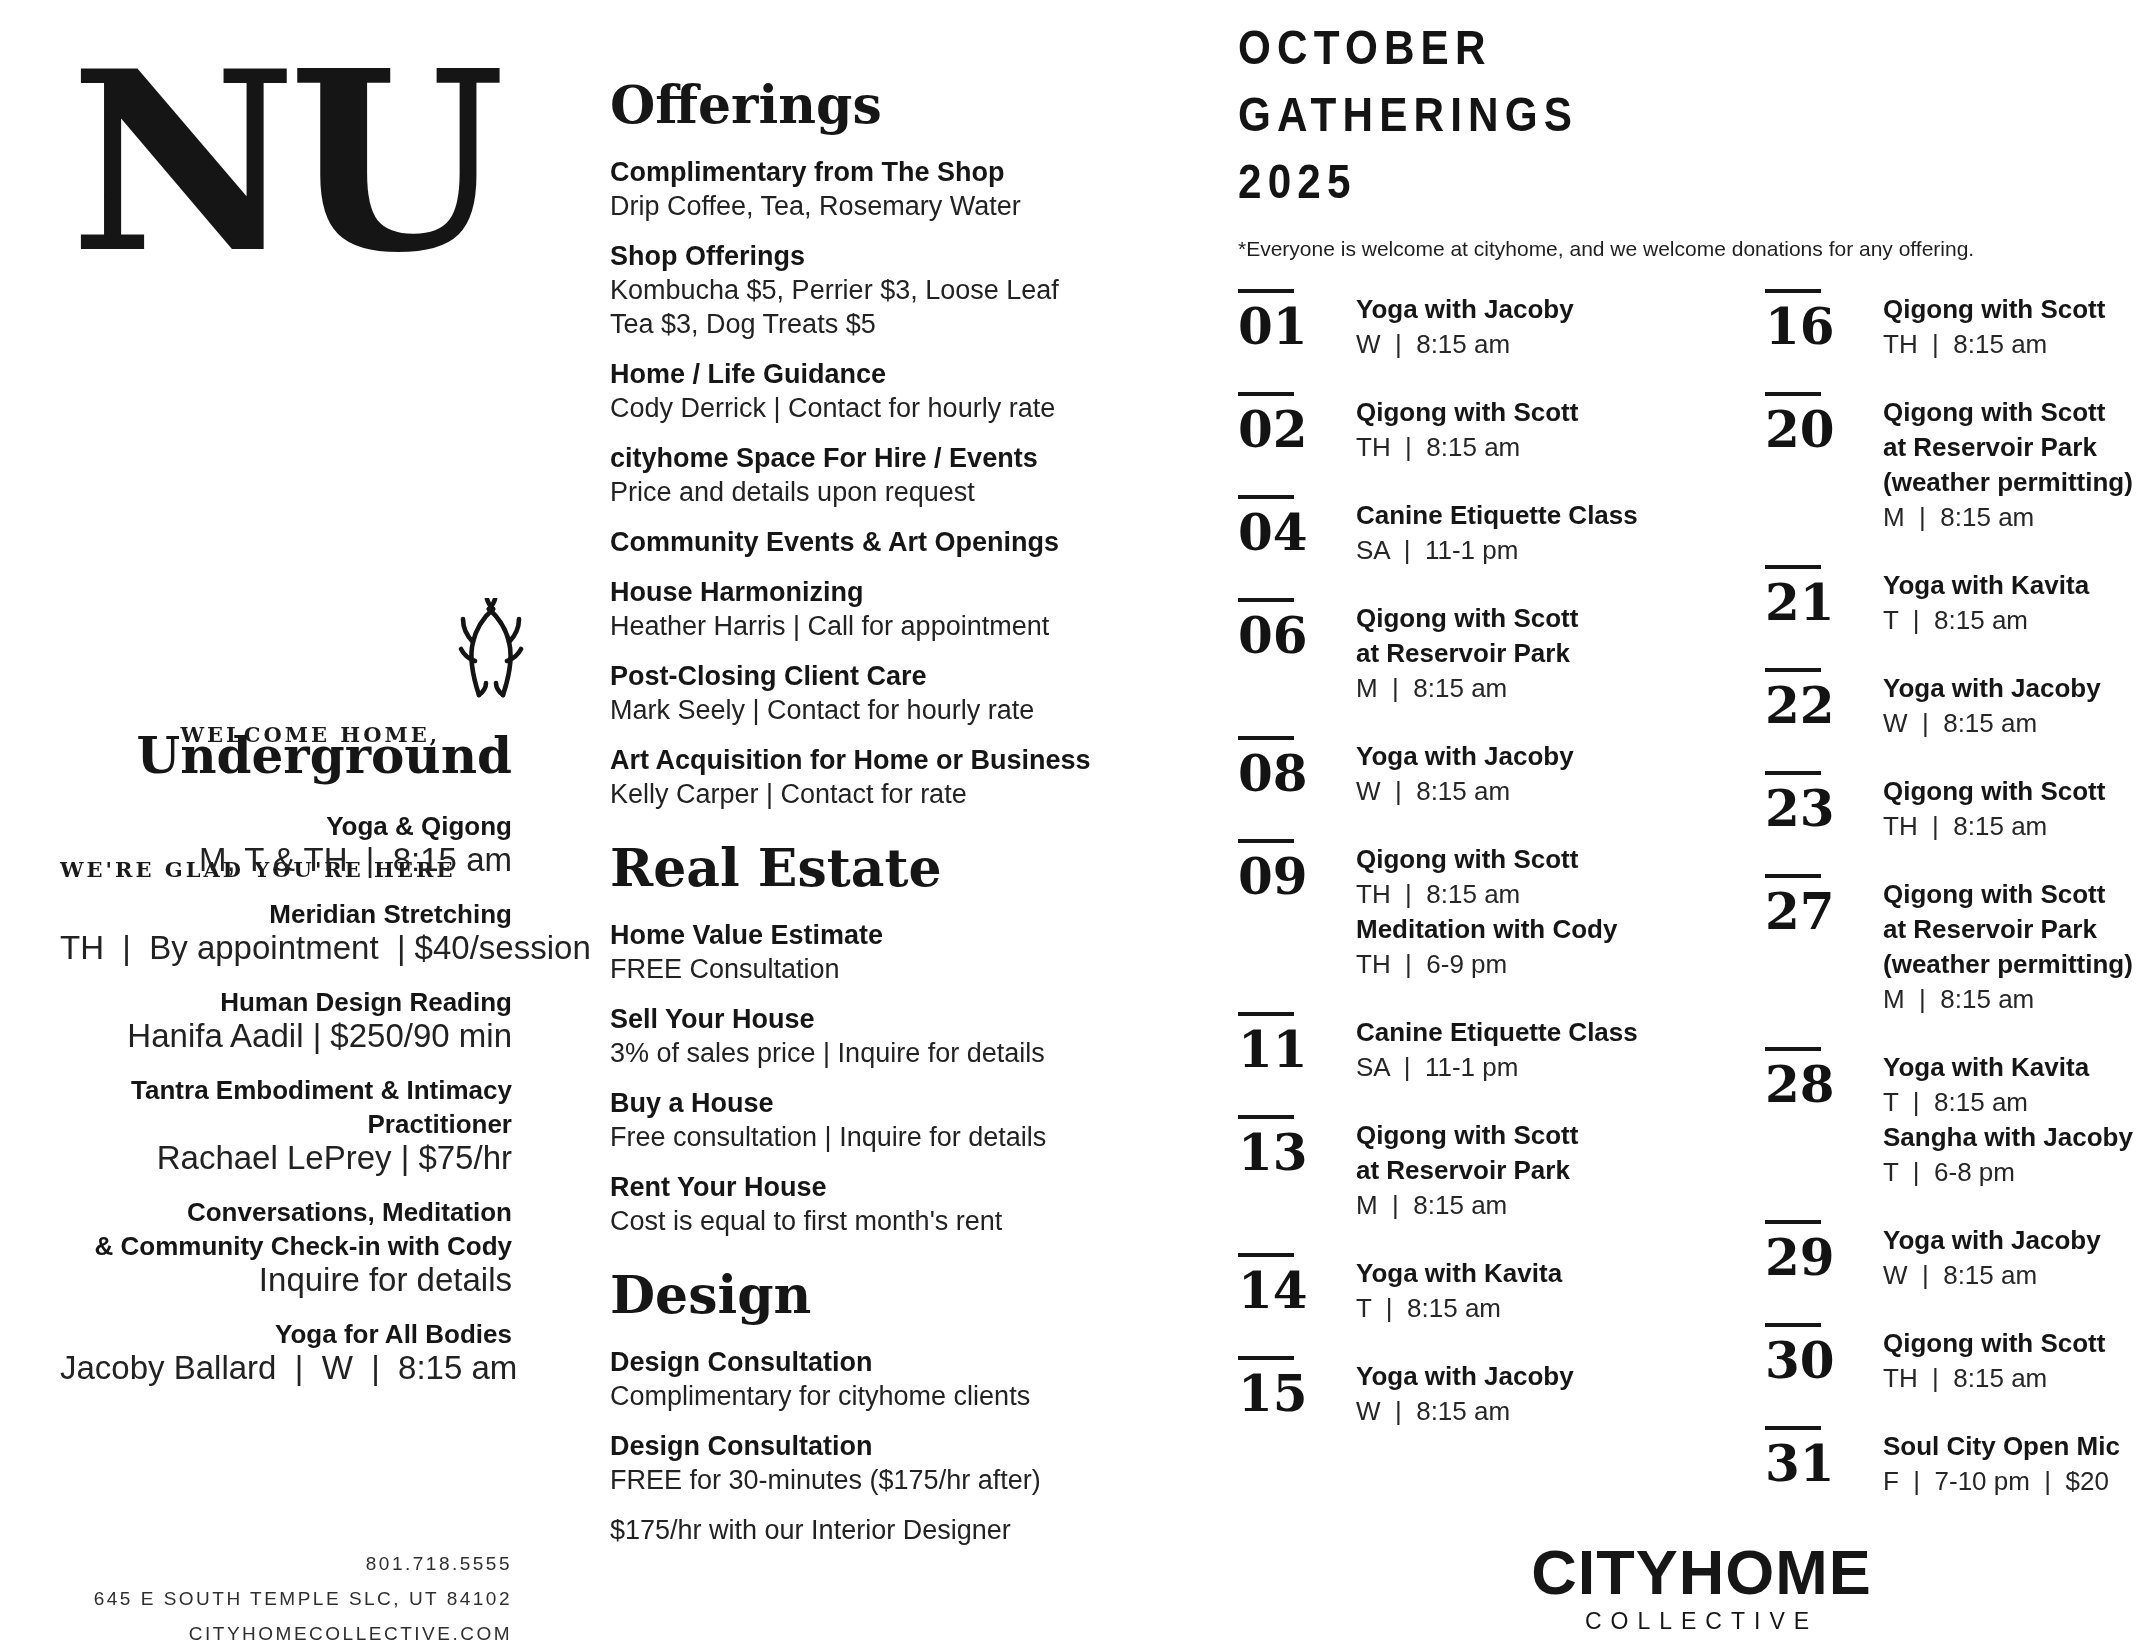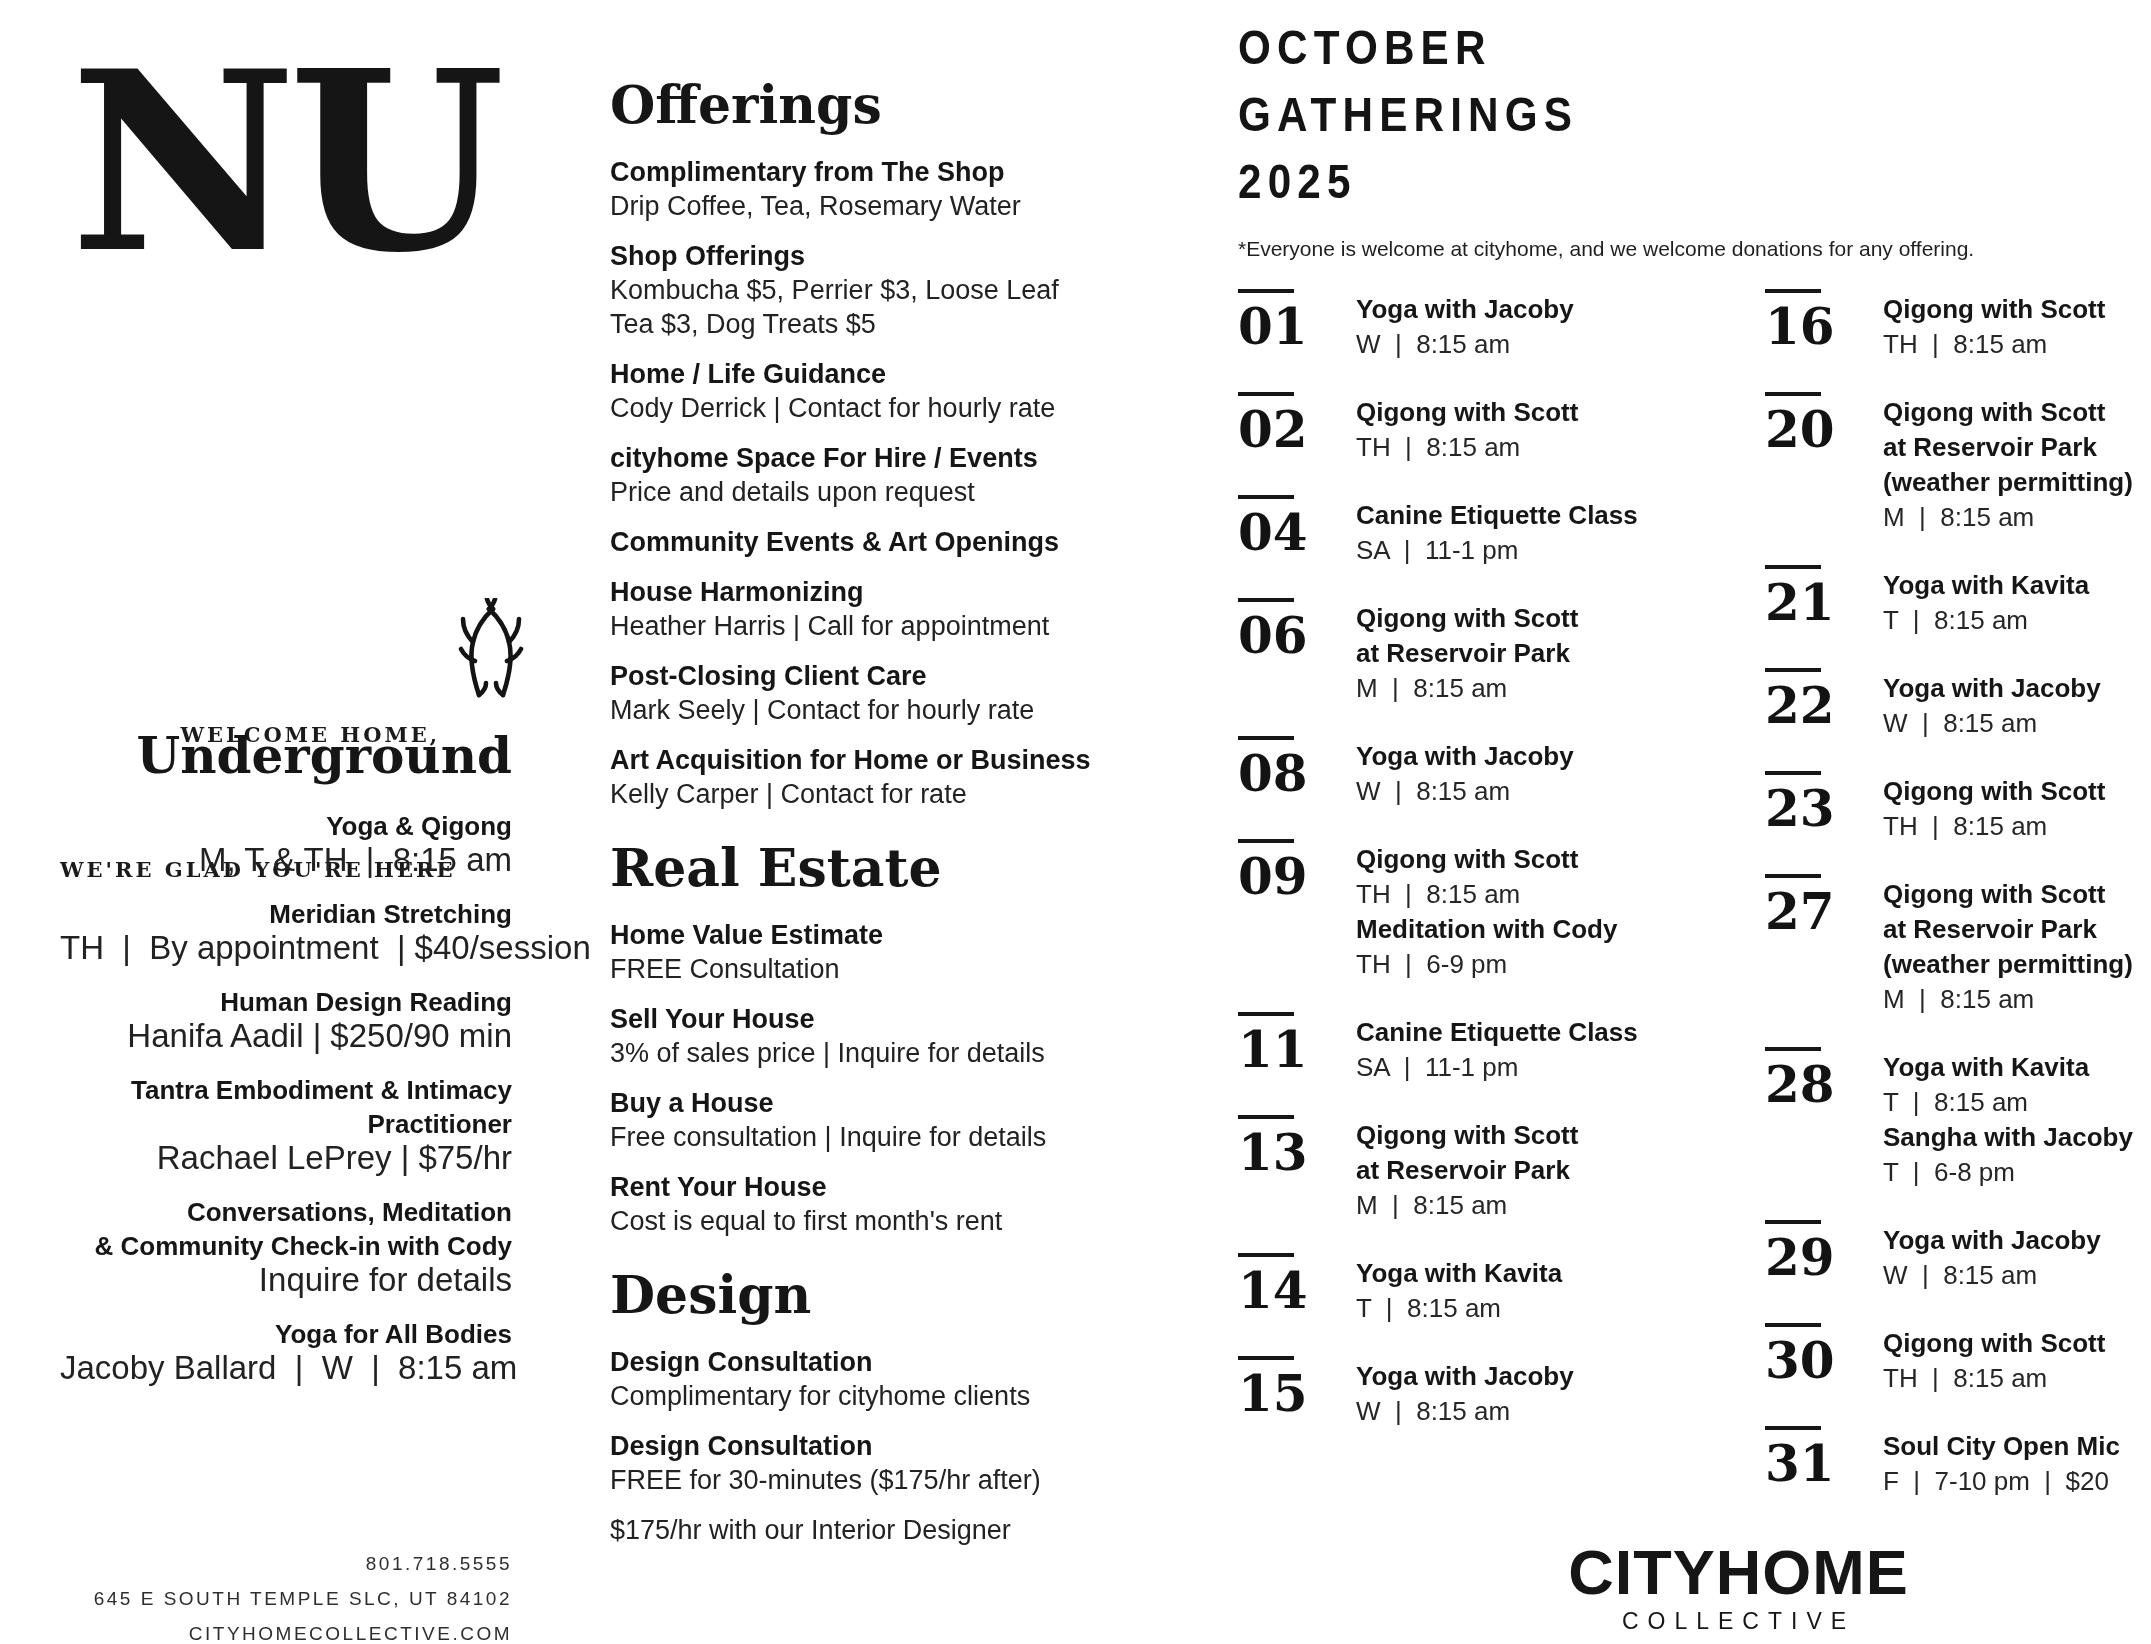--- a/index.html
+++ b/index.html
@@ -41,21 +41,21 @@
   .cal-col2{width:386px;}
   .entry{display:flex;margin-bottom:30px;}
   .day-cell{width:118px;flex:0 0 118px;}
   .day-rule{width:56px;border-top:4px solid #161616;margin-bottom:8px;}
   .day-num{font-family:"DejaVu Serif","Liberation Serif",serif;font-weight:700;
            font-size:50px;line-height:52px;color:#131313;}
   .evt-lines{padding-top:3px;}
   .evt-lines .t{font-size:26px;line-height:35px;}
   .evt-lines .d{font-size:26px;line-height:35px;color:#262626;}
 
-  #brand{position:absolute;left:1546px;top:1540px;width:385px;text-align:center;color:#161616;}
+  #brand{position:absolute;left:1509px;top:1540px;width:385px;text-align:center;color:#161616;}
   #brand-top{font-weight:700;font-size:63px;letter-spacing:1px;line-height:64px;}
   #brand-bottom{font-weight:400;font-size:23px;letter-spacing:9px;margin-top:4px;}
 </style>
 </head>
 <body>
 
 <div id="page">
 
   <div id="menu-logo">
       <div><span>N</span><span>U</span></div>

